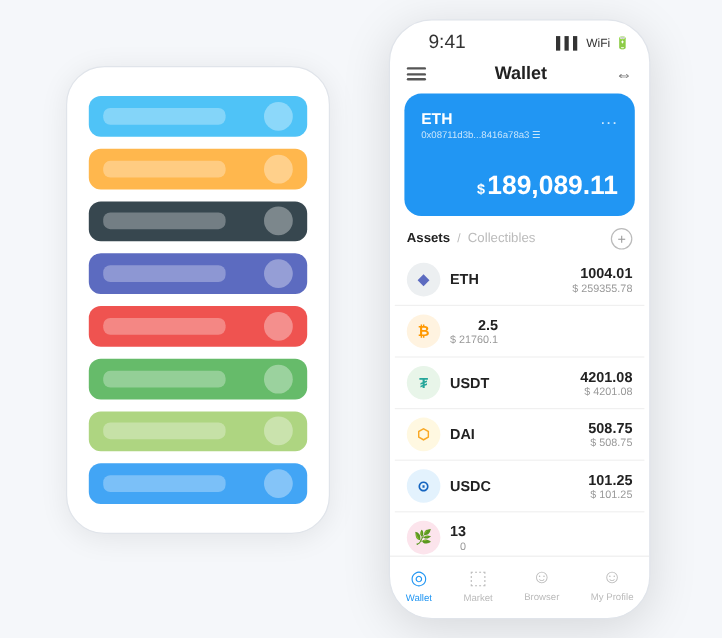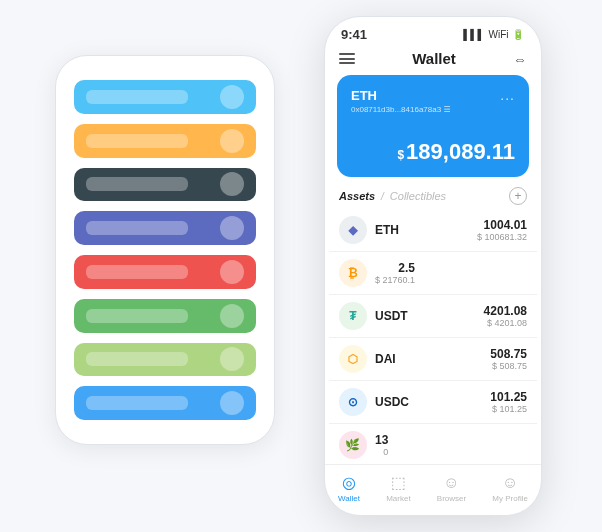--- a/index.html
+++ b/index.html
@@ -76,21 +76,21 @@
 
     
     .status-bar {
       display: flex;
       justify-content: space-between;
       align-items: center;
       padding: 10px 16px 4px;
       font-size: 10px;
       color: #333;
     }
-    .status-time { font-weight: 700; font-size: 13px; }
+    .status-time { font-weight: 400; font-size: 16px; margin-left: 16px; }
     .status-icons { display: flex; gap: 4px; align-items: center; }
     .signal-icon, .wifi-icon, .battery-icon {
       font-size: 10px;
       color: #333;
     }
 
     
     .top-nav {
       display: flex;
       align-items: center;
@@ -145,21 +145,21 @@
     }
     .eth-dollar { font-size: 12px; margin-right: 2px; }
 
     
     .assets-header {
       display: flex;
       justify-content: space-between;
       align-items: center;
       padding: 10px 14px 4px;
     }
-    .assets-tabs { display: flex; gap: 6px; align-items: center; font-style: italic; }
+    .assets-tabs { display: flex; gap: 6px; align-items: center; }
     .assets-tab-active {
       font-size: 11px;
       font-weight: 600;
       color: #222;
     }
     .assets-tab-sep { font-size: 10px; color: #bbb; }
     .assets-tab-inactive {
       font-size: 11px;
       color: #bbb;
     }
@@ -324,21 +324,21 @@
     </div>
     <div class="assets-add">+</div>
   </div>
 
   <div class="asset-list">
   <div class="asset-item">
         <div class="asset-icon" style="background: rgb(236, 239, 241); color: rgb(92, 107, 192); font-size: 12px; font-weight: bold;">◆</div>
         <div class="asset-name">ETH</div>
         <div class="asset-values">
           <div class="asset-amount">1004.01</div>
-          <div class="asset-usd">$ 100681.32</div>
+          <div class="asset-usd">$ 259355.78</div>
         </div>
       </div>
       <div class="asset-item">
         <div class="asset-icon" style="background: rgb(255, 243, 224); color: rgb(255, 152, 0); font-size: 12px; font-weight: bold;">₿</div>
         <div class="asset-values">
           <div class="asset-amount">2.5</div>
           <div class="asset-usd">$ 21760.1</div>
         </div>
       </div>
       <div class="asset-item">

